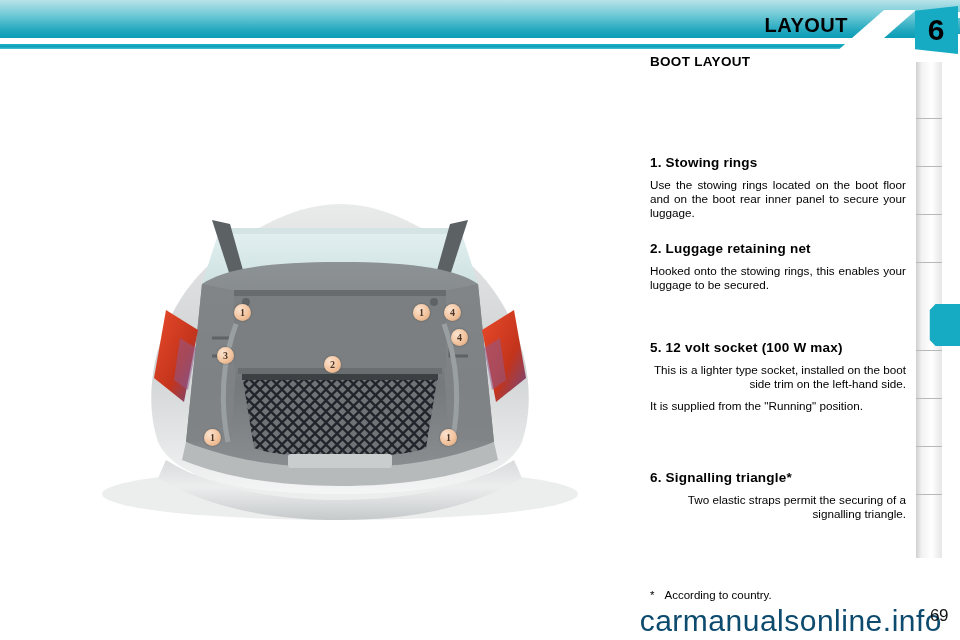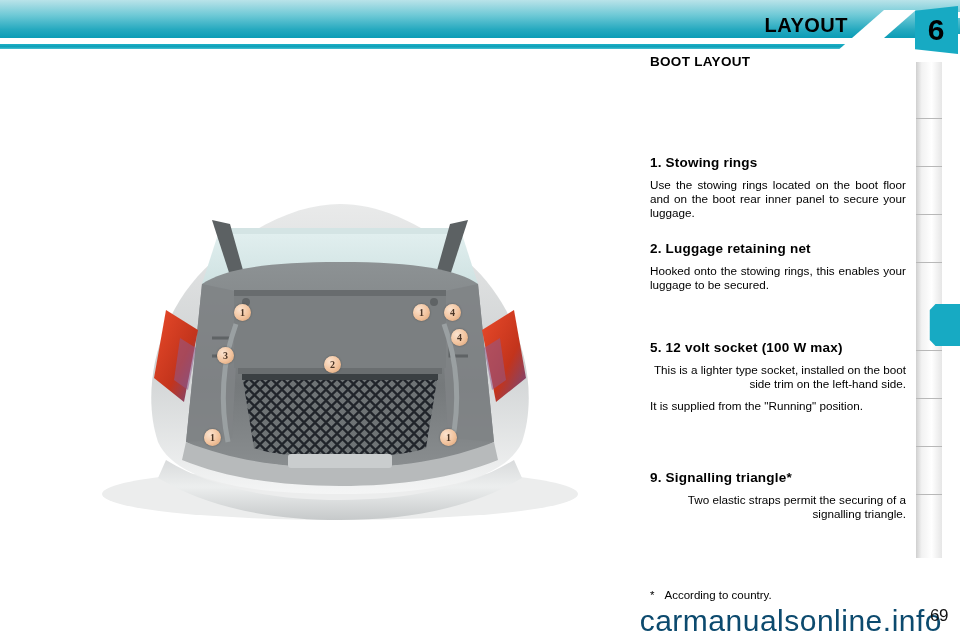--- a/index.html
+++ b/index.html
@@ -325,21 +325,21 @@
 </div>
 
 <div class="block" style="left:650px; top:340px;">
   <p class="section-title">5. 12 volt socket (100 W max)</p>
   <p class="body-text nojust">This is a lighter type socket, installed on the boot side trim on the left-hand side.</p>
   <div class="para-gap"></div>
   <p class="body-text">It is supplied from the "Running" position.</p>
 </div>
 
 <div class="block" style="left:650px; top:470px;">
-  <p class="section-title">9. Signalling triangle*</p>
+  <p class="section-title">6. Signalling triangle*</p>
   <p class="body-text nojust">Two elastic straps permit the securing of a signalling triangle.</p>
 </div>
 
 <div class="footnote">
   <span>*</span>
   <span>According to country.</span>
 </div>
 
 <div class="watermark">carmanualsonline.info</div>
 <div class="page-number">69</div>

